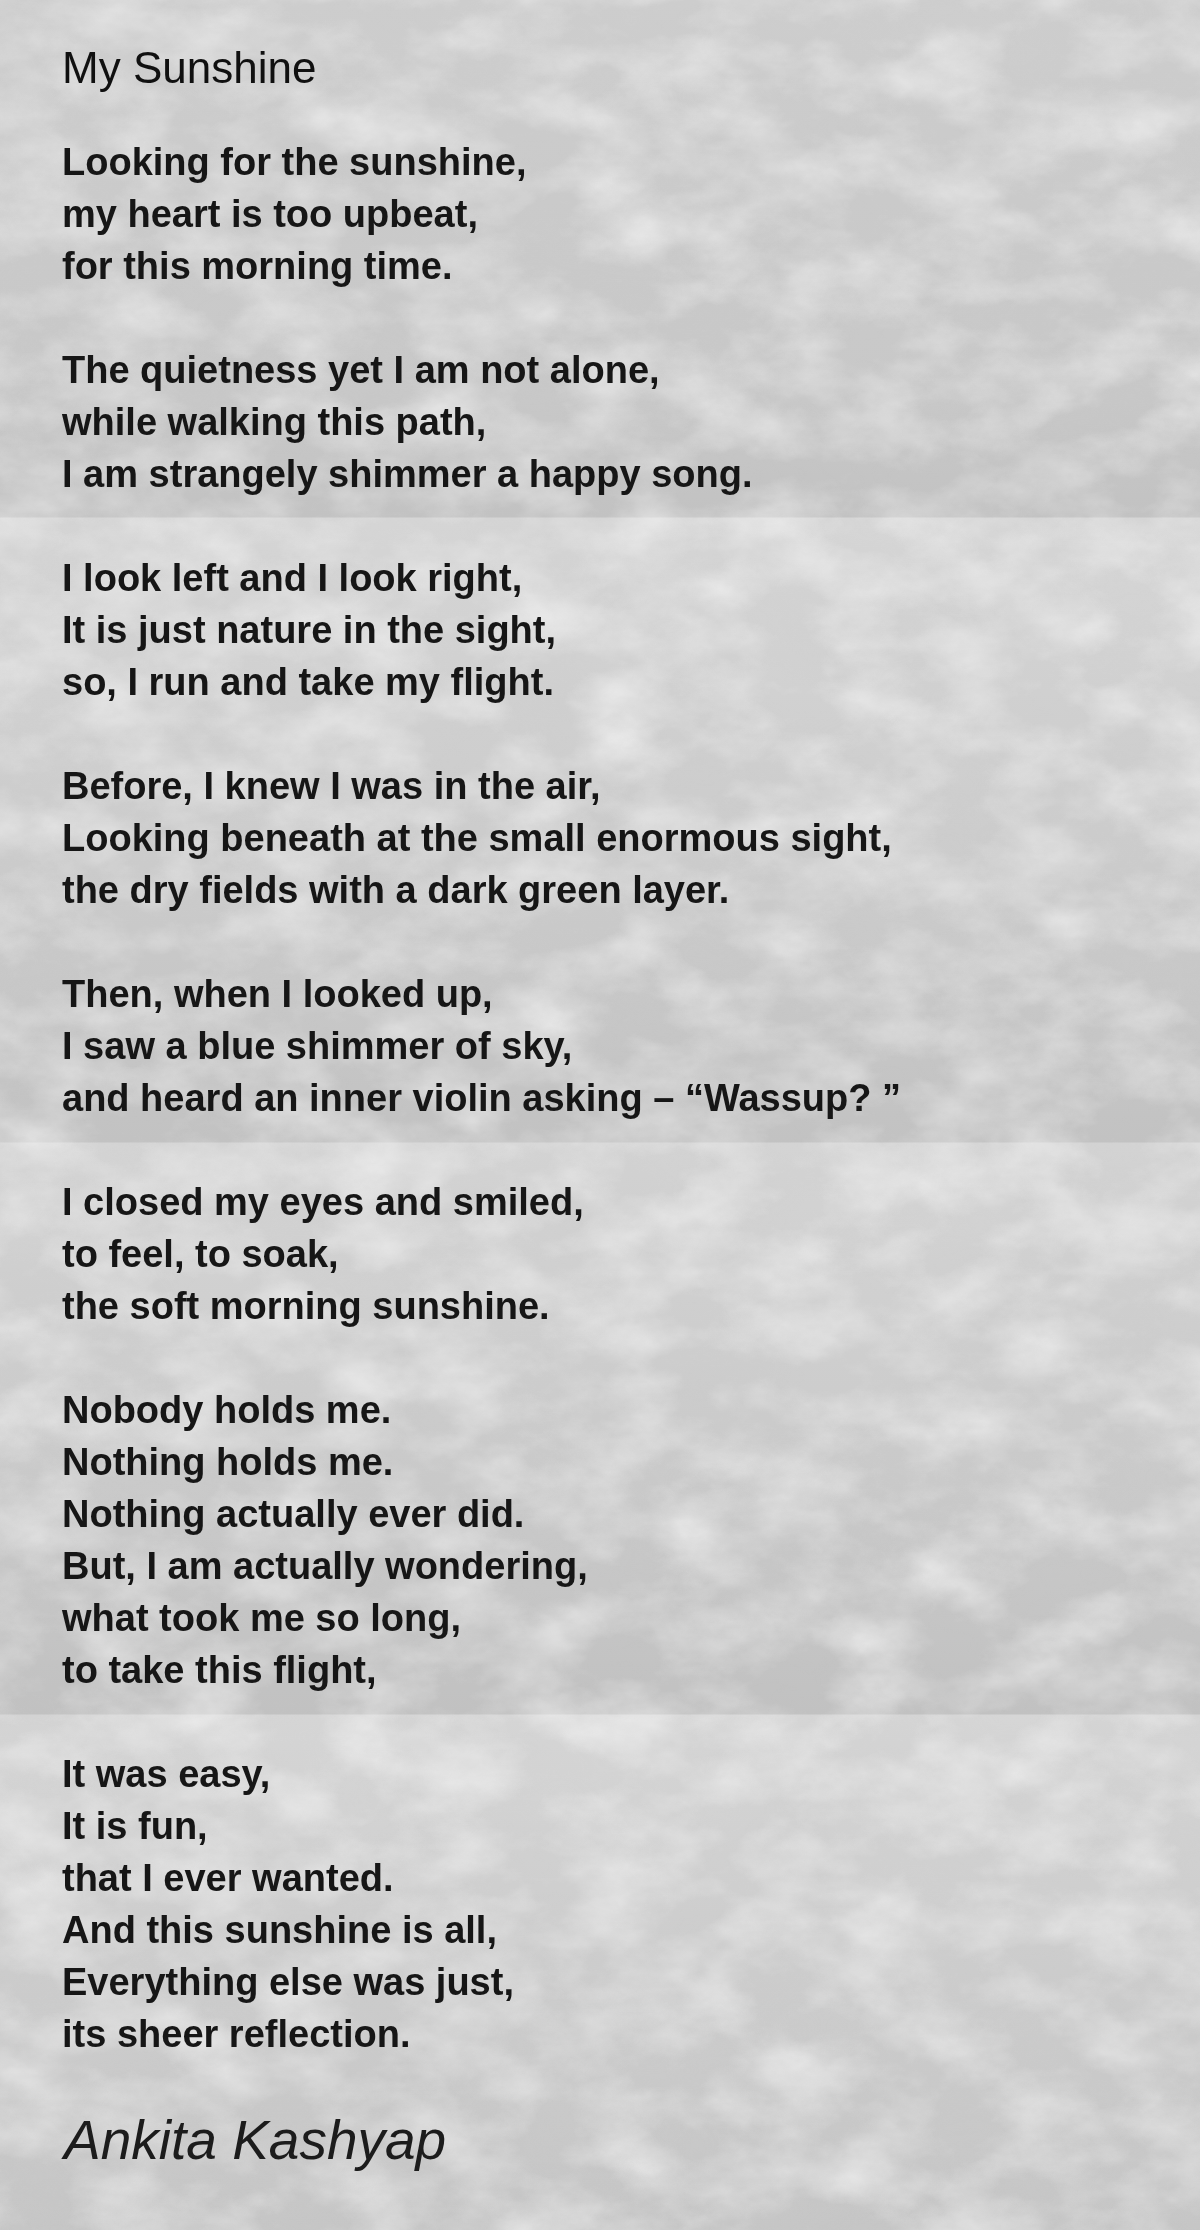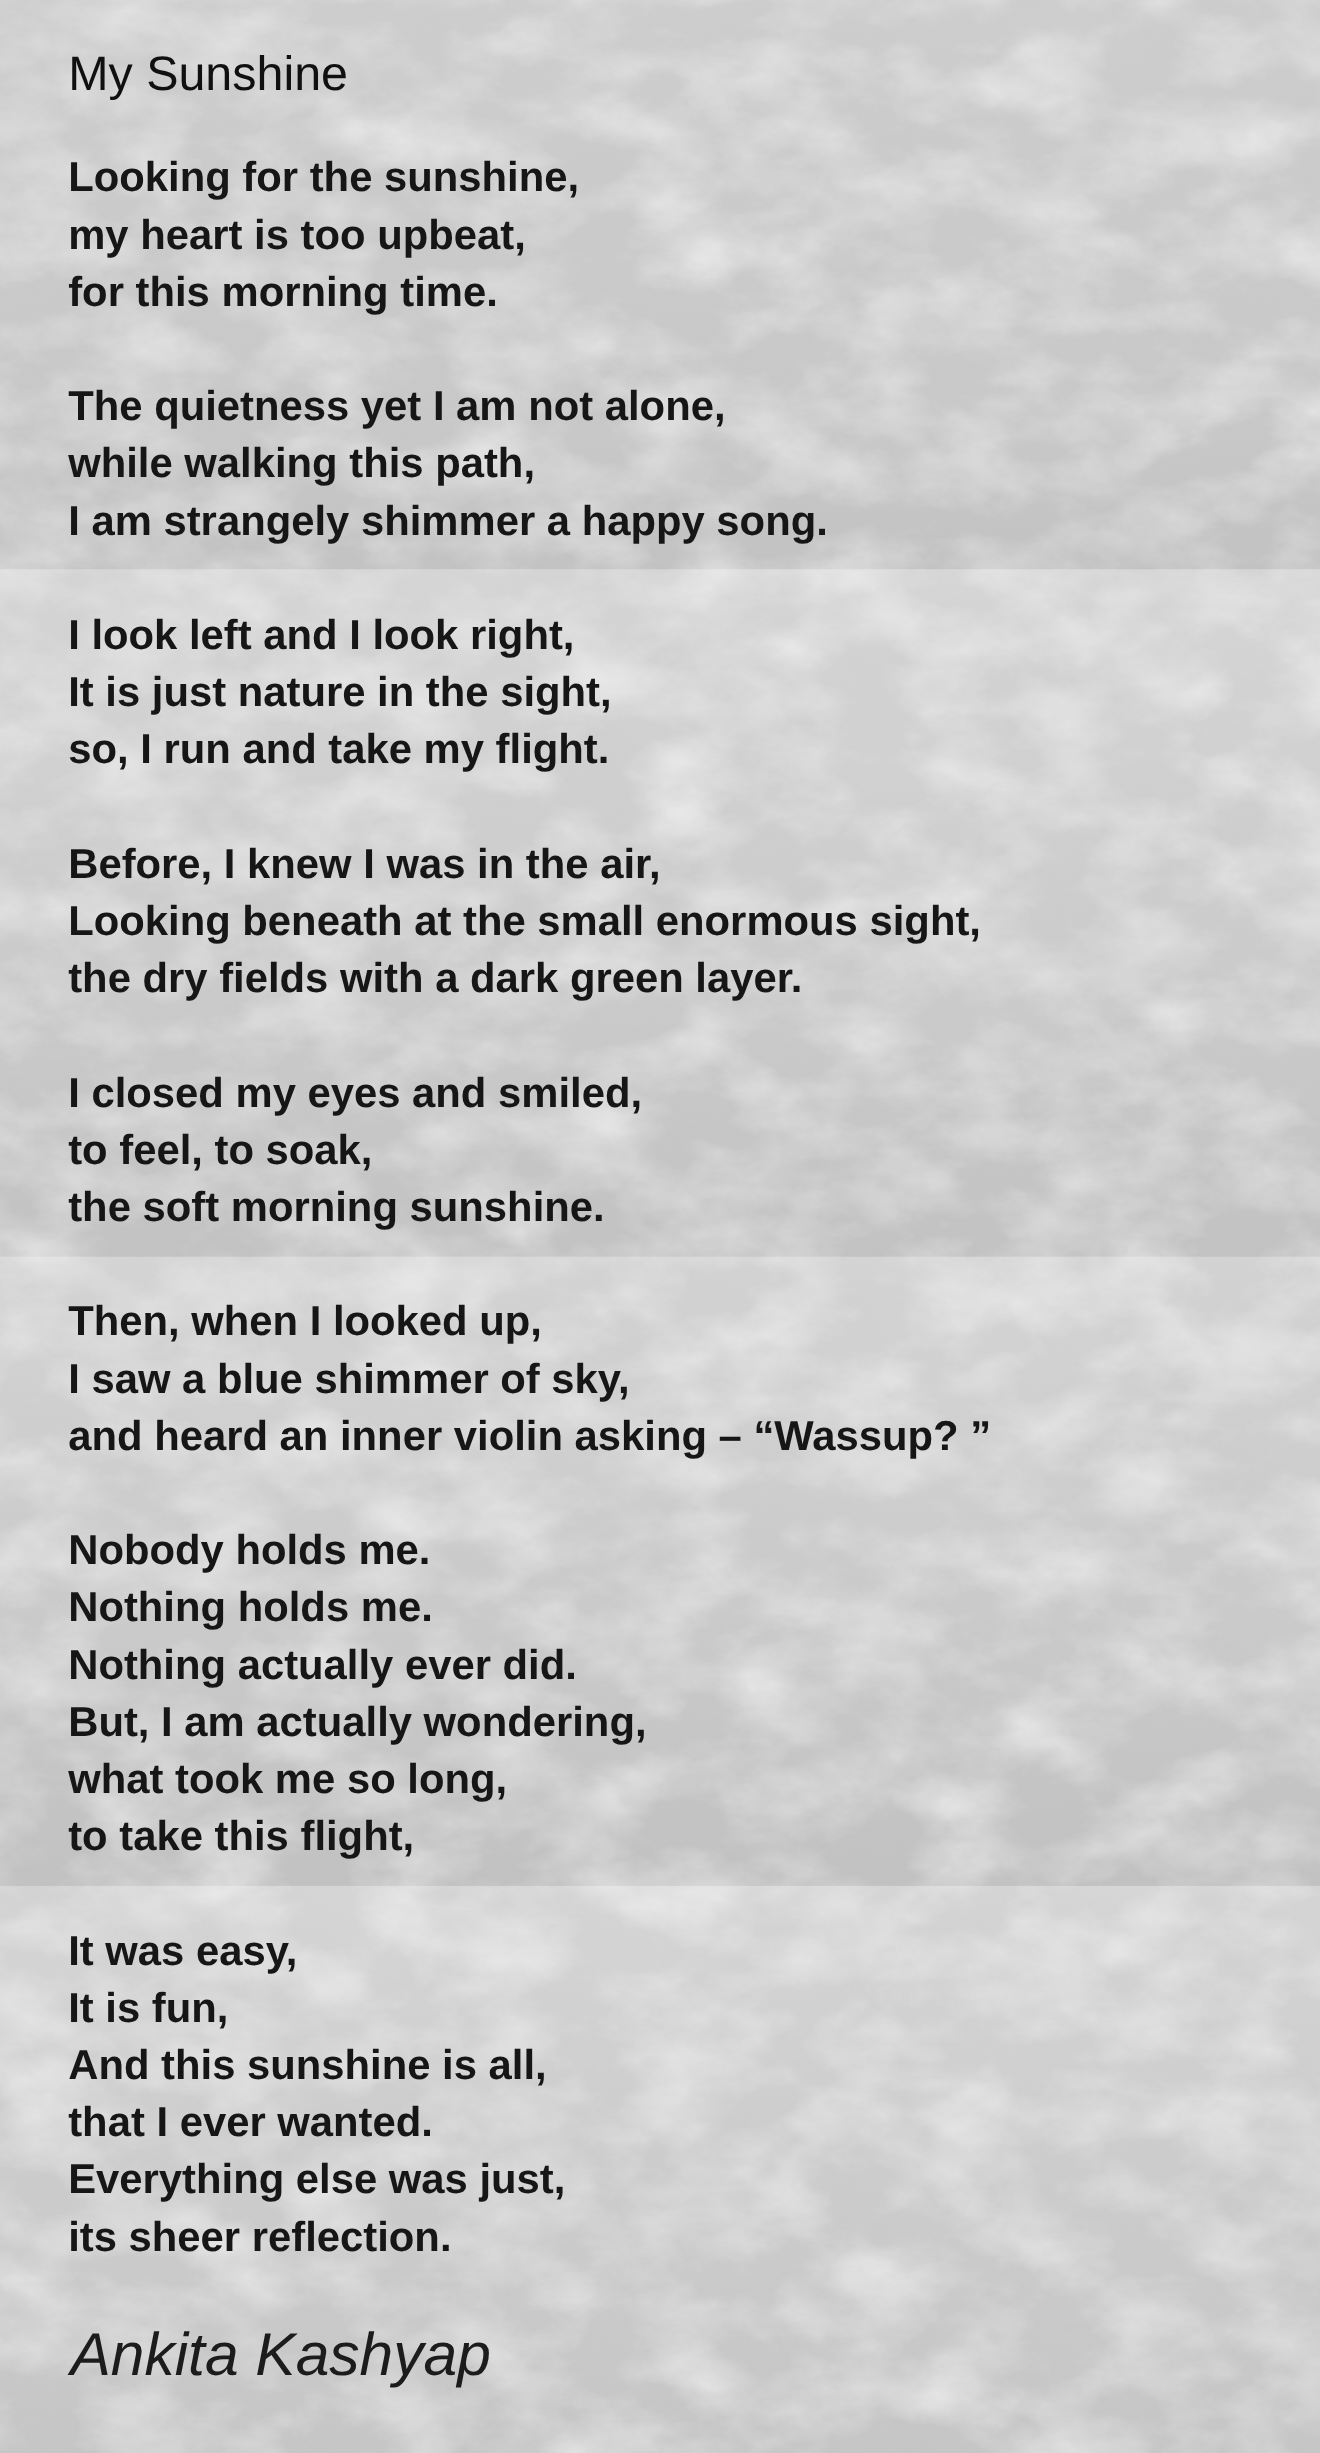--- a/index.html
+++ b/index.html
@@ -100,40 +100,40 @@
         <p class="poem-line">I look left and I look right,</p>
         <p class="poem-line">It is just nature in the sight,</p>
         <p class="poem-line">so, I run and take my flight.</p>
       </div>
       <div class="stanza">
         <p class="poem-line">Before, I knew I was in the air,</p>
         <p class="poem-line">Looking beneath at the small enormous sight,</p>
         <p class="poem-line">the dry fields with a dark green layer.</p>
       </div>
       <div class="stanza">
+        <p class="poem-line">Then, when I looked up,</p>
+        <p class="poem-line">I saw a blue shimmer of sky,</p>
+        <p class="poem-line">and heard an inner violin asking – “Wassup? ”</p>
+      </div>
+      <div class="stanza">
         <p class="poem-line">I closed my eyes and smiled,</p>
         <p class="poem-line">to feel, to soak,</p>
         <p class="poem-line">the soft morning sunshine.</p>
-      </div>
-      <div class="stanza">
-        <p class="poem-line">Then, when I looked up,</p>
-        <p class="poem-line">I saw a blue shimmer of sky,</p>
-        <p class="poem-line">and heard an inner violin asking – “Wassup? ”</p>
       </div>
       <div class="stanza">
         <p class="poem-line">Nobody holds me.</p>
         <p class="poem-line">Nothing holds me.</p>
         <p class="poem-line">Nothing actually ever did.</p>
         <p class="poem-line">But, I am actually wondering,</p>
         <p class="poem-line">what took me so long,</p>
         <p class="poem-line">to take this flight,</p>
       </div>
       <div class="stanza">
         <p class="poem-line">It was easy,</p>
         <p class="poem-line">It is fun,</p>
+        <p class="poem-line">that I ever wanted.</p>
         <p class="poem-line">And this sunshine is all,</p>
-        <p class="poem-line">that I ever wanted.</p>
         <p class="poem-line">Everything else was just,</p>
         <p class="poem-line">its sheer reflection.</p>
       </div>
     </div>
   <div class="poem-author">Ankita Kashyap</div>
 </div>
 
 </body></html>

